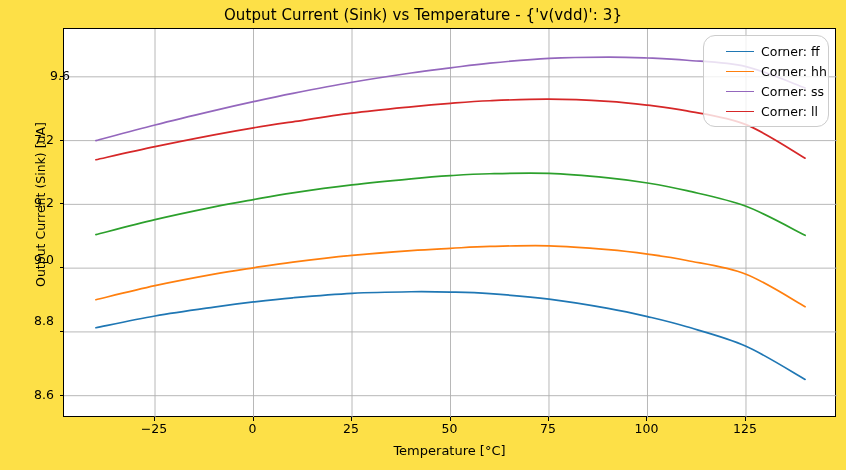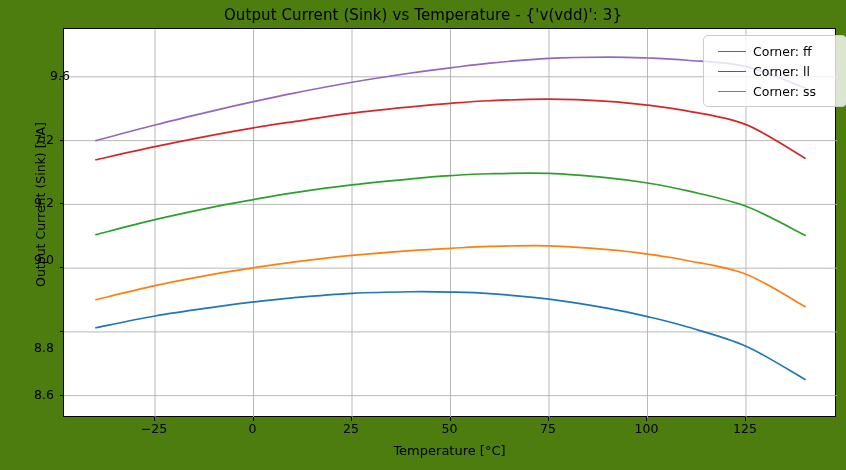--- a/index.html
+++ b/index.html
@@ -7,21 +7,21 @@
     padding: 0;
     background: #ffffff;
   }
   body {
     font-family: "DejaVu Sans", sans-serif;
   }
   #figure {
     position: relative;
     width: 846px;
     height: 470px;
-    background: #4d7c0f;
+    background: #fde047;
     overflow: hidden;
   }
   #chart-title {
     position: absolute;
     left: 0;
     top: 6px;
     width: 846px;
     text-align: center;
     font-size: 15px;
     color: #000000;
@@ -101,26 +101,26 @@
     width: 260px;
     text-align: center;
     font-size: 12.5px;
     color: #000000;
     transform: rotate(-90deg);
   }
   #legend {
     position: absolute;
     left: 703px;
     top: 35px;
-    width: 144px;
+    width: 126px;
     box-sizing: border-box;
     background: rgba(255,255,255,0.8);
     border: 0.9px solid #cccccc;
-    border-radius: 5px;
-    padding: 5px 6px 5px 14px;
+    border-radius: 12px;
+    padding: 5px 6px 5px 22px;
   }
   .legend-row {
     display: flex;
     align-items: center;
     height: 20px;
   }
   .legend-swatch {
     width: 28px;
     height: 0;
     border-top-width: 1.7px;
@@ -164,21 +164,21 @@
         <path d="M 31.91 270.71 C 41.76 268.37, 71.31 260.93, 91.01 256.68 C 110.71 252.42, 133.69 248.17, 150.11 245.20 C 166.52 242.22, 176.37 240.84, 189.51 238.82 C 202.64 236.80, 212.49 235.15, 228.91 233.08 C 245.32 231.01, 268.30 228.30, 288.00 226.39 C 307.70 224.47, 330.69 222.77, 347.10 221.60 C 363.52 220.43, 373.37 220.06, 386.50 219.37 C 399.63 218.68, 409.48 217.88, 425.90 217.46 C 442.31 217.03, 465.30 216.29, 485.00 216.82 C 504.70 217.35, 527.68 219.26, 544.09 220.65 C 560.51 222.03, 570.36 223.30, 583.49 225.11 C 596.63 226.92, 606.48 228.14, 622.89 231.49 C 639.31 234.83, 662.29 237.49, 681.99 245.20 C 701.69 252.90, 731.24 272.30, 741.09 277.72" class="series-line" stroke="#ff7f0e"></path>
         <path d="M 31.91 205.66 C 41.76 203.16, 71.31 195.30, 91.01 190.67 C 110.71 186.05, 133.69 181.27, 150.11 177.92 C 166.52 174.57, 176.37 172.92, 189.51 170.59 C 202.64 168.25, 212.49 166.33, 228.91 163.89 C 245.32 161.45, 268.30 158.26, 288.00 155.92 C 307.70 153.58, 330.69 151.40, 347.10 149.86 C 363.52 148.32, 373.37 147.52, 386.50 146.67 C 399.63 145.82, 409.48 145.13, 425.90 144.76 C 442.31 144.39, 465.30 143.75, 485.00 144.44 C 504.70 145.13, 527.68 147.31, 544.09 148.90 C 560.51 150.50, 570.36 151.88, 583.49 154.01 C 596.63 156.13, 606.48 157.78, 622.89 161.66 C 639.31 165.54, 662.29 169.84, 681.99 177.28 C 701.69 184.72, 731.24 201.46, 741.09 206.30" class="series-line" stroke="#2ca02c"></path>
         <path d="M 31.91 130.73 C 41.76 128.55, 71.31 121.80, 91.01 117.66 C 110.71 113.51, 133.69 108.99, 150.11 105.86 C 166.52 102.72, 176.37 101.02, 189.51 98.84 C 202.64 96.67, 212.49 95.23, 228.91 92.79 C 245.32 90.34, 268.30 86.67, 288.00 84.18 C 307.70 81.68, 330.69 79.45, 347.10 77.80 C 363.52 76.15, 373.37 75.30, 386.50 74.29 C 399.63 73.28, 409.48 72.43, 425.90 71.74 C 442.31 71.05, 465.30 70.04, 485.00 70.15 C 504.70 70.25, 527.68 71.37, 544.09 72.38 C 560.51 73.39, 570.36 74.61, 583.49 76.21 C 596.63 77.80, 606.48 78.70, 622.89 81.95 C 639.31 85.19, 662.29 87.79, 681.99 95.66 C 701.69 103.52, 731.24 123.56, 741.09 129.14" class="series-line" stroke="#d62728"></path>
         <path d="M 31.91 111.60 C 41.76 108.99, 71.31 100.97, 91.01 95.97 C 110.71 90.98, 133.69 85.51, 150.11 81.63 C 166.52 77.75, 176.37 75.57, 189.51 72.70 C 202.64 69.83, 212.49 67.65, 228.91 64.41 C 245.32 61.17, 268.30 56.65, 288.00 53.25 C 307.70 49.85, 330.69 46.39, 347.10 44.00 C 363.52 41.61, 373.37 40.55, 386.50 38.90 C 399.63 37.25, 409.48 35.71, 425.90 34.12 C 442.31 32.52, 465.30 30.34, 485.00 29.33 C 504.70 28.32, 527.68 28.11, 544.09 28.06 C 560.51 28.01, 570.36 28.48, 583.49 29.02 C 596.63 29.55, 606.48 29.81, 622.89 31.25 C 639.31 32.68, 662.29 33.00, 681.99 37.62 C 701.69 42.25, 731.24 55.43, 741.09 58.99" class="series-line" stroke="#9467bd"></path>
       </svg>
   </div>
 
   <div id="y-ticks">
       <div class="ytick-label" style="left: 8px; top: 386.68px;">8.6</div>
       <div class="tickmark-y" style="top: 394.68px;"></div>
-      <div class="ytick-label" style="left: 8px; top: 340px;">8.8</div>
+      <div class="ytick-label" style="left: 8px; top: 313px;">8.8</div>
       <div class="tickmark-y" style="top: 330.91px;"></div>
       <div class="ytick-label" style="left: 8px; top: 252px;">9.0</div>
       <div class="tickmark-y" style="top: 267.139px;"></div>
       <div class="ytick-label" style="left: 8px; top: 195.369px;">9.2</div>
       <div class="tickmark-y" style="top: 203.369px;"></div>
       <div class="ytick-label" style="left: 8px; top: 131.598px;">7.2</div>
       <div class="tickmark-y" style="top: 139.598px;"></div>
       <div class="ytick-label" style="left: 24px; top: 67.8279px;">9.6</div>
       <div class="tickmark-y" style="top: 75.8279px;"></div>
     </div>
@@ -200,22 +200,26 @@
     </div>
 
   <div id="xaxis-label">Temperature [°C]</div>
 
   <div id="legend">
       <div class="legend-row">
         <span class="legend-swatch" style="border-top-color: rgb(31, 119, 180);"></span>
         <span class="legend-text">Corner: ff</span>
       </div>
       <div class="legend-row">
+        <span class="legend-swatch" style="border-top-color: rgb(255, 127, 14);"></span>
+        <span class="legend-text">Corner: hh</span>
+      </div>
+      <div class="legend-row">
+        <span class="legend-swatch" style="border-top-color: rgb(148, 103, 189);"></span>
+        <span class="legend-text">Corner: ss</span>
+      </div>
+      <div class="legend-row">
         <span class="legend-swatch" style="border-top-color: rgb(214, 39, 40);"></span>
         <span class="legend-text">Corner: ll</span>
       </div>
-      <div class="legend-row">
-        <span class="legend-swatch" style="border-top-color: rgb(148, 103, 189);"></span>
-        <span class="legend-text">Corner: ss</span>
-      </div>
     </div>
 
 </div>
 
 </body></html>

